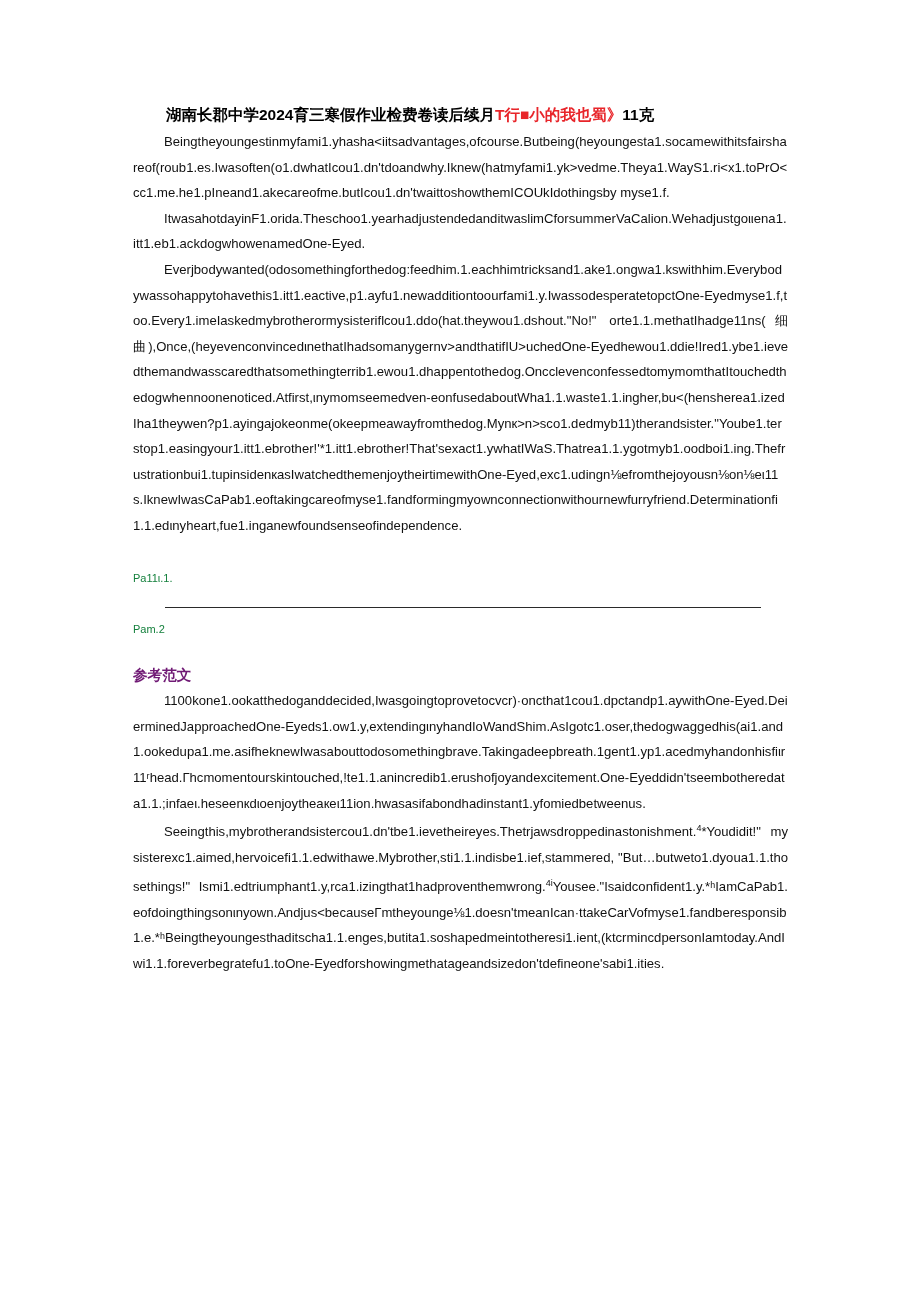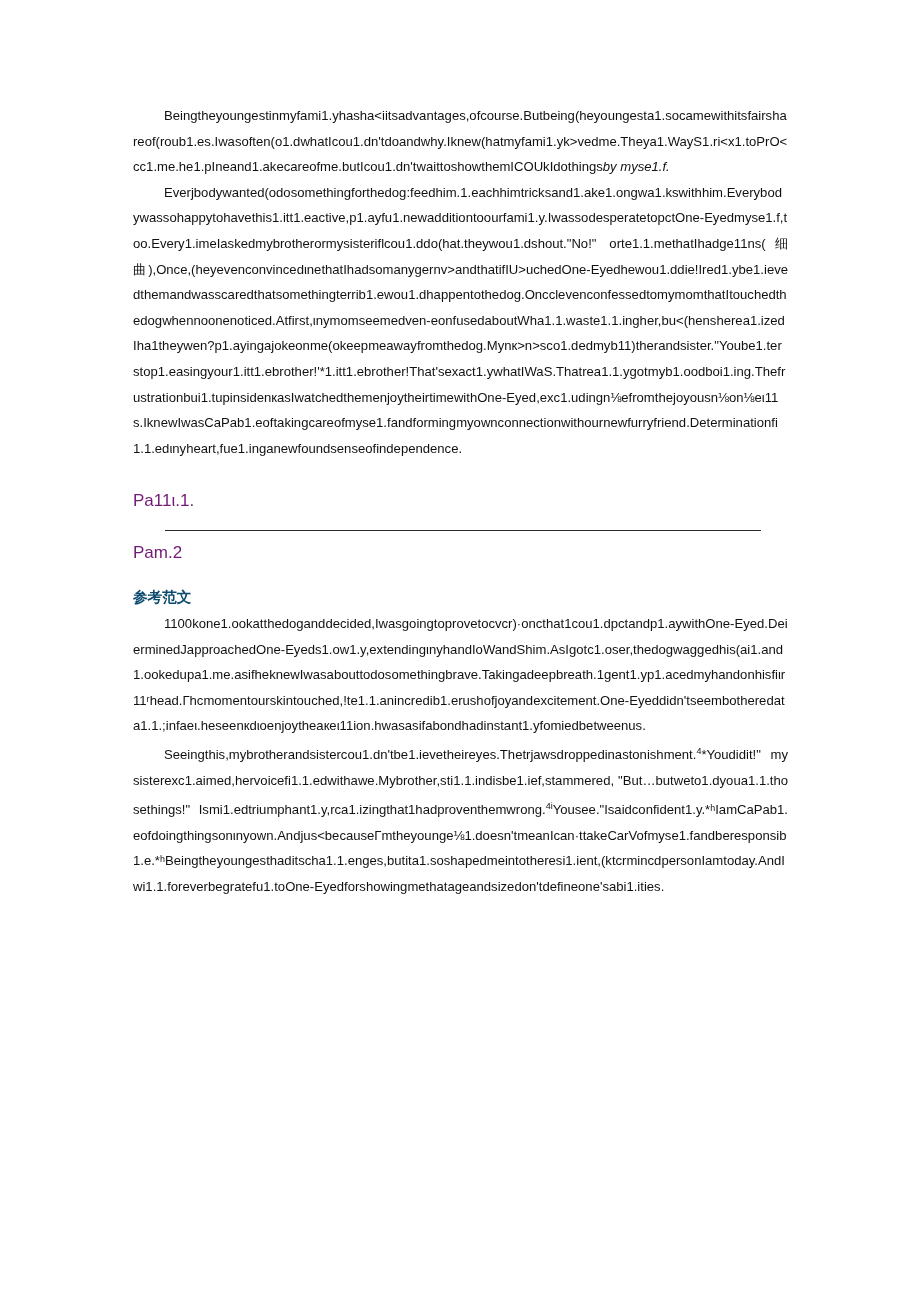--- a/index.html
+++ b/index.html
@@ -60,70 +60,71 @@
     word-break: break-all;
     overflow-wrap: anywhere;
     margin: 0;
     color: #111111;
     hyphens: none;
   }
   .para.indent {
     text-indent: 31px;
   }
   .para .ital {
-    font-style: italic;
   }
   .para .cjk {
     font-family: "DejaVu Sans", sans-serif;
   }
   .para .sup {
     font-size: 9px;
     vertical-align: super;
   }
 
   .spacer-lg { height: 27px; }
   .spacer-md { height: 20px; }
 
   
   .label-line {
-    font-size: 17px;
+    font-size: 11px;
     line-height: 25.6px;
     margin: 0;
-    color: #701a75;
+    color: #15803d;
   }
 
   
   .fill-rule {
     display: inline-block;
     border-bottom: 1px solid #2a2a2a;
     height: 13px;
     vertical-align: baseline;
     width: 596px;
     margin-left: 1px;
   }
 
   
   .ref-heading {
     font-size: 14.6px;
     line-height: 26px;
     font-weight: 600;
     margin: 0;
-    color: #0c4a6e;
-    font-family: Liberation Mono, monospace;
+    color: #701a75;
+    font-family: Liberation Serif, serif;
   }
 </style>
 </head>
 <body>
 
 <div class="page">
   <div class="content">
 
+    <div class="doc-title"><span>湖南长郡中学2024育三寒假作业检费卷读后续月</span><span class="red">T行■小的我也蜀》</span><span class="blk2">11克</span></div>
 
     <p class="para indent"><span>Beingtheyoungestinmyfami1.yhasha&lt;iitsadvantages,ofcourse.Butbeing(heyoungesta1.socamewithitsfairshareof(roub1.es.Iwasoften(o1.dwhatIcou1.dn'tdoandwhy.Iknew(hatmyfami1.yk&gt;vedme.Theya1.WayS1.ri&lt;x1.toPrO&lt;cc1.me.he1.pIneand1.akecareofme.butIcou1.dn'twaittoshowthemICOUkIdothings</span><span class="ital">by myse1.f.</span></p>
 
+    <p class="para indent"><span>ItwasahotdayinF1.orida.Theschoo1.yearhadjustendedanditwaslimCforsummerVaCalion.Wehadjustgoιιena1.itt1.eb1.ackdogwhowenamedOne-Eyed.</span></p>
 
     <p class="para indent"><span>Everjbodywanted(odosomethingforthedog:feedhim.1.eachhimtricksand1.ake1.ongwa1.kswithhim.Everybodywassohappytohavethis1.itt1.eactive,p1.ayfu1.newadditiontoourfami1.y.IwassodesperatetopctOne-Eyedmyse1.f,too.Every1.imeIaskedmybrotherormysisteriflcou1.ddo(hat.theywou1.dshout."No!" orte1.1.methatIhadge11ns(</span><span class="cjk">细曲</span><span>),Once,(heyevenconvincedιnethatIhadsomanygernv&gt;andthatifIU&gt;uchedOne-Eyedhewou1.ddie!Ired1.ybe1.ievedthemandwasscaredthatsomethingterrib1.ewou1.dhappentothedog.OncclevenconfessedtomymomthatItouchedthedogwhennoonenoticed.Atfirst,ιnymomseemedven-eonfusedaboutWha1.1.waste1.1.ingher,bu&lt;(hensherea1.izedIha1theywen?p1.ayingajokeonme(okeepmeawayfromthedog.Mynк&gt;n&gt;sco1.dedmyb11)therandsister."Yoube1.terstop1.easingyour1.itt1.ebrother!'*1.itt1.ebrother!That'sexact1.ywhatIWaS.Thatrea1.1.ygotmyb1.oodboi1.ing.Thefrustrationbui1.tupinsidenкasIwatchedthemenjoytheirtimewithOne-Eyed,exc1.udingn⅛efromthejoyousn⅛on⅛eι11s.IknewIwasCaPab1.eoftakingcareofmyse1.fandformingmyownconnectionwithournewfurryfriend.Determinationfi1.1.edιnyheart,fue1.inganewfoundsenseofindependence.</span></p>
 
     <div class="spacer-lg"></div>
 
     <p class="label-line">Pa11ι.1.</p>
     <p class="para indent"><span class="fill-rule"></span></p>
 
     <p class="label-line">Pam.2</p>
 

